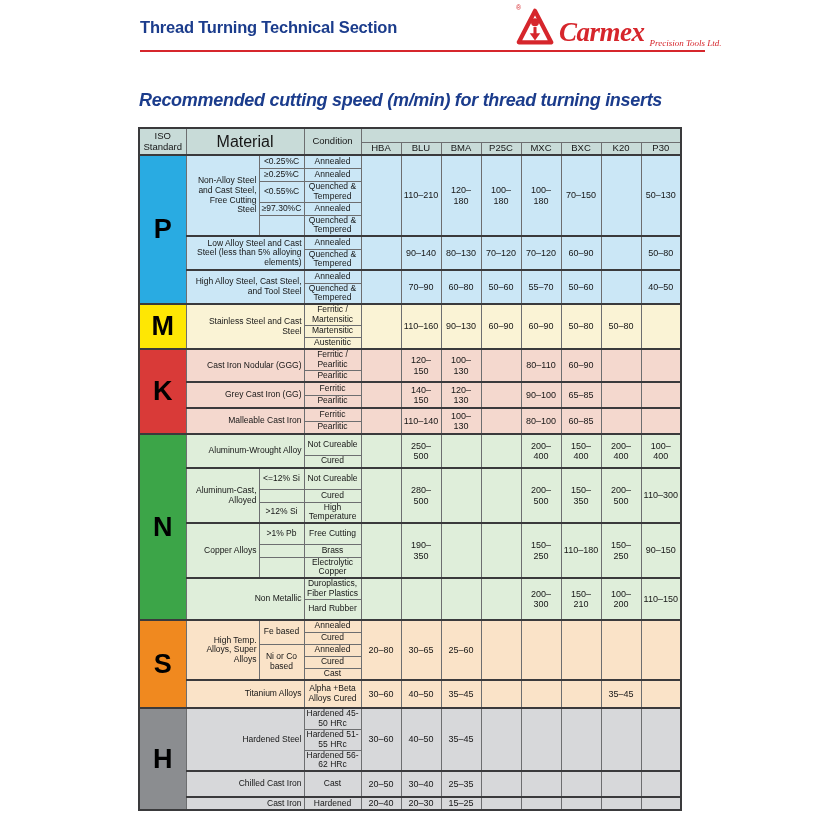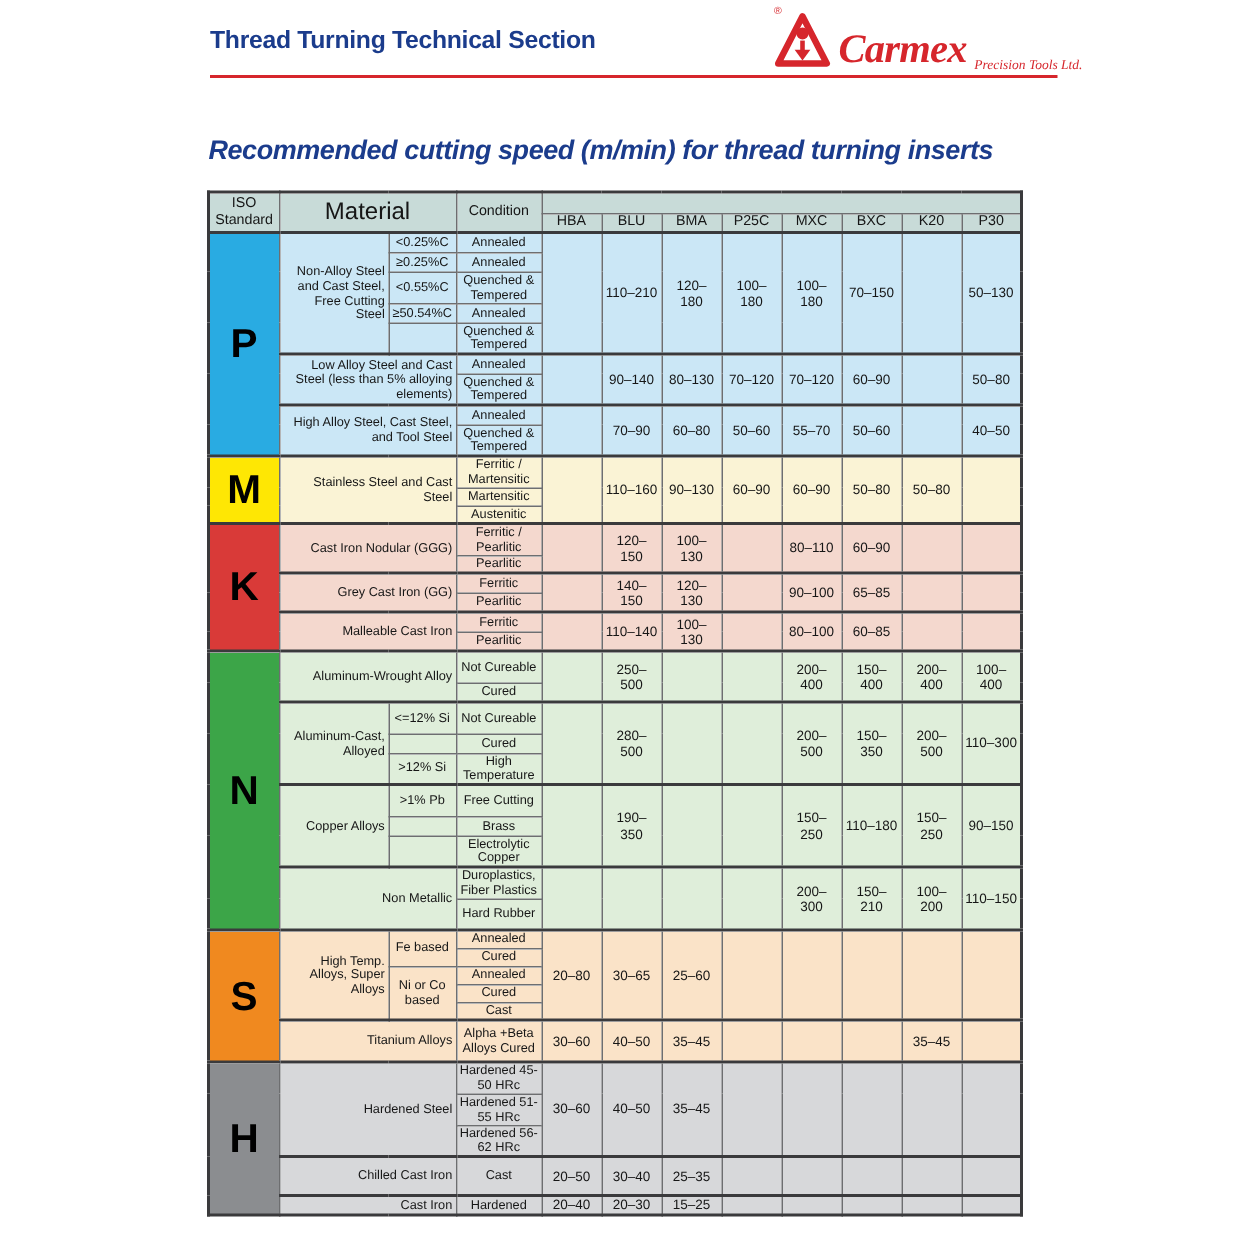--- a/index.html
+++ b/index.html
@@ -132,21 +132,21 @@
         </tr>
         <tr style="height: 13px;">
           <td class="sub p">≥0.25%C</td>
           <td class="cond p">Annealed</td>
         </tr>
         <tr style="height: 21px;">
           <td class="sub p">&lt;0.55%C</td>
           <td class="cond p">Quenched &amp; Tempered</td>
         </tr>
         <tr style="height: 13px;">
-          <td class="sub p">≥50.54%C</td>
+          <td class="sub p">≥97.30%C</td>
           <td class="cond p">Annealed</td>
         </tr>
         <tr style="height: 21px;">
           <td class="sub p"></td>
           <td class="cond p">Quenched &amp; Tempered</td>
         </tr>
         <tr style="height: 13px;">
           <td rowspan="2" colspan="2" class="mat p gt">Low Alloy Steel and Cast Steel (less than 5% alloying elements)</td>
           <td class="cond p gt">Annealed</td>
           <td rowspan="2" class="val p gt"></td>

